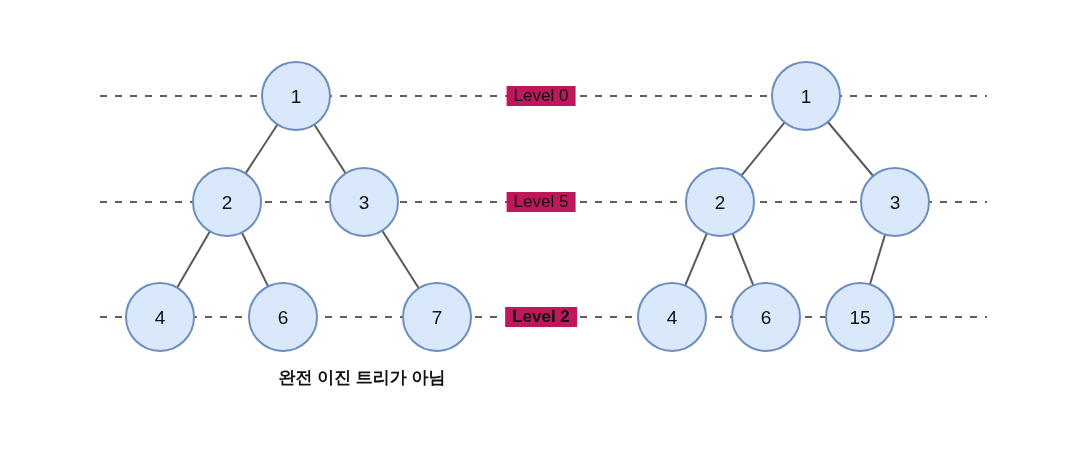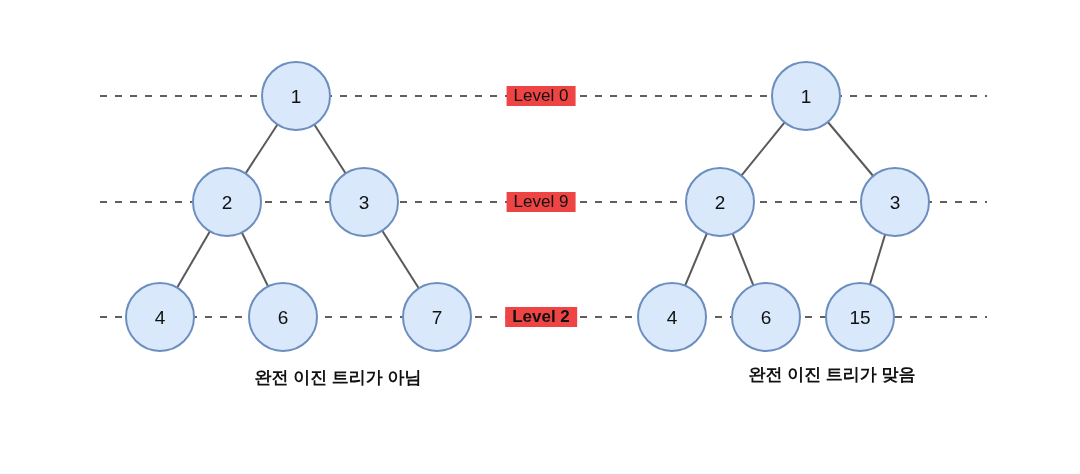--- a/index.html
+++ b/index.html
@@ -18,21 +18,21 @@
   .node-circle { fill: #dae8fc; stroke: #6c8ebf; stroke-width: 2; }
   .node-text {
     font-family: "Liberation Sans", "DejaVu Sans", sans-serif;
     font-size: 19px;
     fill: #111111;
     text-anchor: middle;
   }
   .level-label {
     position: absolute;
     transform: translate(-50%, -50%);
-    background: #ef4444;
+    background: #be185d;
     padding: 0 7px;
     font-size: 17px;
     color: #111111;
     white-space: nowrap;
   }
   .caption {
     position: absolute;
     transform: translateX(-50%);
     text-align: center;
     font-size: 17px;
@@ -96,23 +96,20 @@
     <text class="node-text" x="672" y="324">4</text>
 
     <circle class="node-circle" cx="766" cy="317" r="34"></circle>
     <text class="node-text" x="766" y="324">6</text>
 
     <circle class="node-circle" cx="860" cy="317" r="34"></circle>
     <text class="node-text" x="860" y="324">15</text>
   </svg>
 
   <div class="level-label" style="left:541px; top:96px;">Level 0</div>
-  <div class="level-label" style="left:541px; top:202px;">Level 9</div>
+  <div class="level-label" style="left:541px; top:202px;">Level 5</div>
   <div class="level-label" style="left:541px; top:317px;font-weight:bold;">Level 2</div>
 
-  <div class="caption" style="left:338px; top:366px;">
+  <div class="caption" style="left:362px; top:366px;">
     <div>완전 이진 트리가 아님</div>
-  </div>
-  <div class="caption" style="left:832px; top:363px;">
-    <div>완전 이진 트리가 맞음</div>
   </div>
 
 </div>
 
 </body></html>

